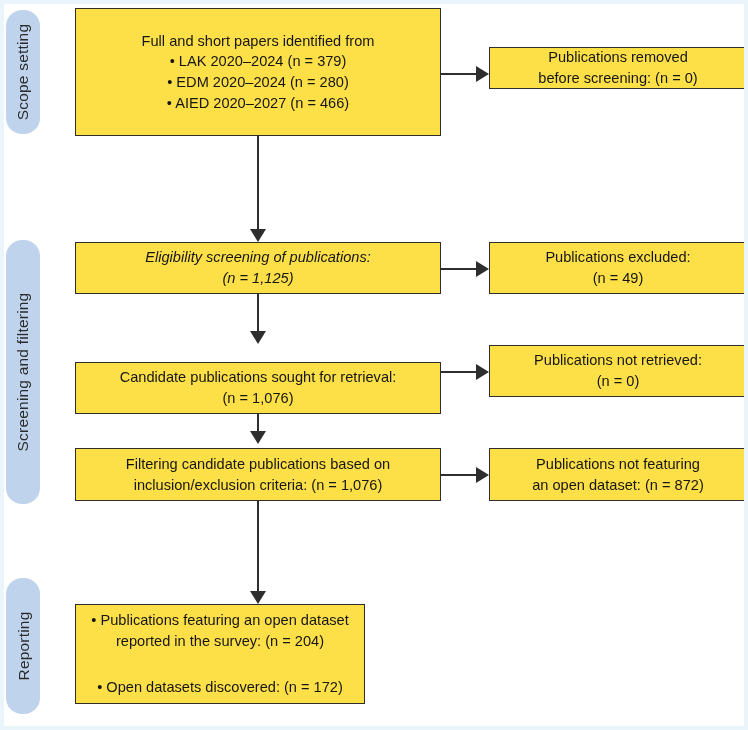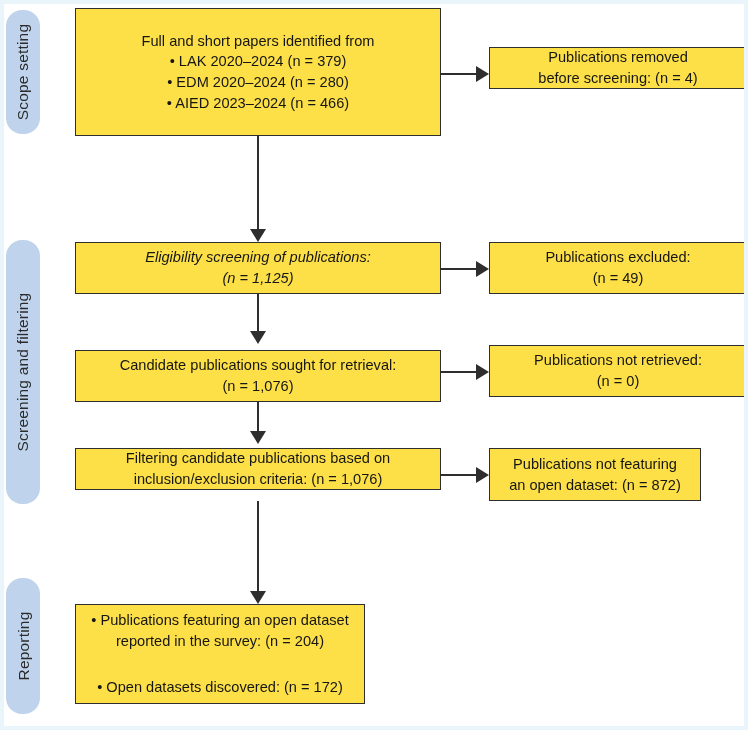--- a/index.html
+++ b/index.html
@@ -128,54 +128,54 @@
   <div class="conn-v" style="left:253px; top:497px; width:2px; height:90px;"></div>
   <div class="arrow-down" style="left:246px; top:587px;"></div>
 
   <div class="conn-h" style="left:437px; top:470px; width:39px; height:2px;"></div>
   <div class="arrow-right" style="left:472px; top:463px;"></div>
 
   <div class="flow-box" style="left:71px; top:4px; width:366px; height:128px;">
     <div class="line">Full and short papers identified from</div>
     <div class="line">• LAK 2020–2024 (n = 379)</div>
     <div class="line">• EDM 2020–2024 (n = 280)</div>
-    <div class="line">• AIED 2023–2024 (n = 466)</div>
+    <div class="line">• AIED 2020–2027 (n = 466)</div>
   </div>
 
   <div class="flow-box" style="left:485px; top:43px; width:258px; height:42px;">
     <div class="line">Publications removed</div>
-    <div class="line">before screening: (n = 4)</div>
+    <div class="line">before screening: (n = 0)</div>
   </div>
 
   <div class="flow-box" style="left:71px; top:238px; width:366px; height:52px;font-style:italic;">
     <div class="line">Eligibility screening of publications:</div>
     <div class="line">(n = 1,125)</div>
   </div>
 
   <div class="flow-box" style="left:485px; top:238px; width:258px; height:52px;">
     <div class="line">Publications excluded:</div>
     <div class="line">(n = 49)</div>
   </div>
 
-  <div class="flow-box" style="left:71px; top:346px; width:366px; height:52px;">
+  <div class="flow-box" style="left:71px; top:358px; width:366px; height:52px;">
     <div class="line">Candidate publications sought for retrieval:</div>
     <div class="line">(n = 1,076)</div>
   </div>
 
   <div class="flow-box" style="left:485px; top:341px; width:258px; height:52px;">
     <div class="line">Publications not retrieved:</div>
     <div class="line">(n = 0)</div>
   </div>
 
-  <div class="flow-box" style="left:71px; top:444px; width:366px; height:42px;">
+  <div class="flow-box" style="left:71px; top:444px; width:366px; height:53px;">
     <div class="line">Filtering candidate publications based on</div>
     <div class="line">inclusion/exclusion criteria: (n = 1,076)</div>
   </div>
 
-  <div class="flow-box" style="left:485px; top:444px; width:212px; height:53px;">
+  <div class="flow-box" style="left:485px; top:444px; width:258px; height:53px;">
     <div class="line">Publications not featuring</div>
     <div class="line">an open dataset: (n = 872)</div>
   </div>
 
   <div class="flow-box" style="left:71px; top:600px; width:290px; height:100px;">
     <div class="line">• Publications featuring an open dataset</div>
     <div class="line">reported in the survey: (n = 204)</div>
     <div class="line spacer-before">• Open datasets discovered: (n = 172)</div>
   </div>
 

